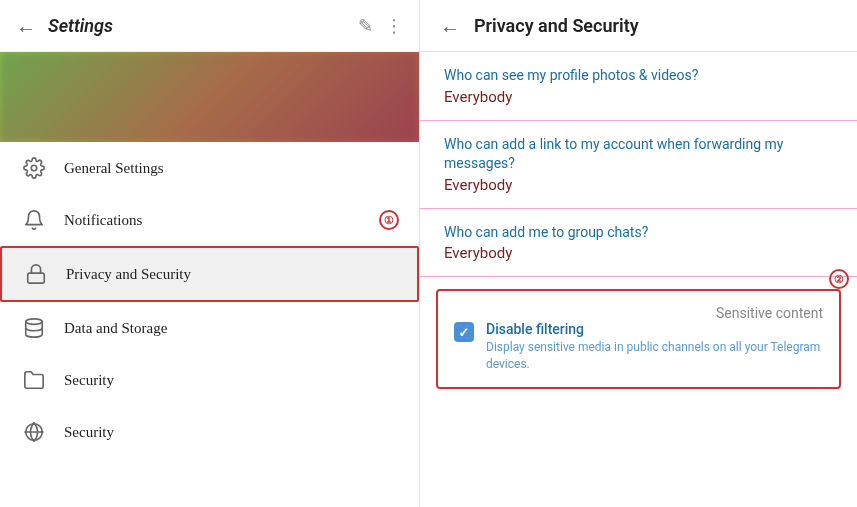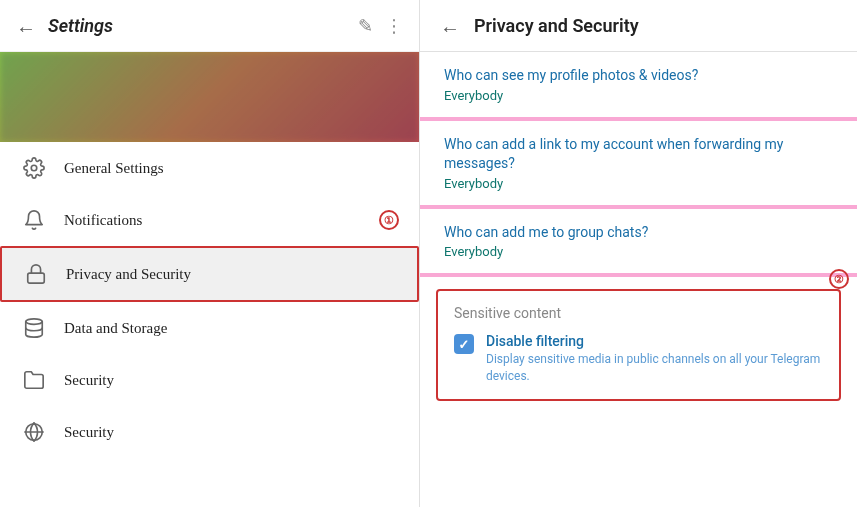--- a/index.html
+++ b/index.html
@@ -154,48 +154,48 @@
     }
 
     .right-content {
       flex: 1;
       overflow-y: auto;
       padding: 0;
     }
 
     .setting-row {
       padding: 14px 24px;
-      border-bottom: 4px solid #f9a8d4;
+      border-bottom: 1px solid #f9a8d4;
       cursor: pointer;
     }
 
     .setting-row .setting-question {
       font-size: 14px;
       color: #1a6fa8;
       margin-bottom: 2px;
       line-height: 1.4;
     }
 
     .setting-row .setting-value {
-      font-size: 13px;
-      color: #0f766e;
+      font-size: 15px;
+      color: #7f1d1d;
     }
 
     .sensitive-section {
       margin: 12px 16px;
       border: 2px solid #cc3333;
       border-radius: 4px;
       padding: 14px 16px;
       position: relative;
     }
 
     .sensitive-section .section-label {
       font-size: 14px;
       color: #888;
-      margin-bottom: 12px;
+      text-align: right;
     }
 
     .sensitive-row {
       display: flex;
       align-items: flex-start;
       gap: 12px;
     }
 
     .checkbox-wrapper {
       width: 20px;

